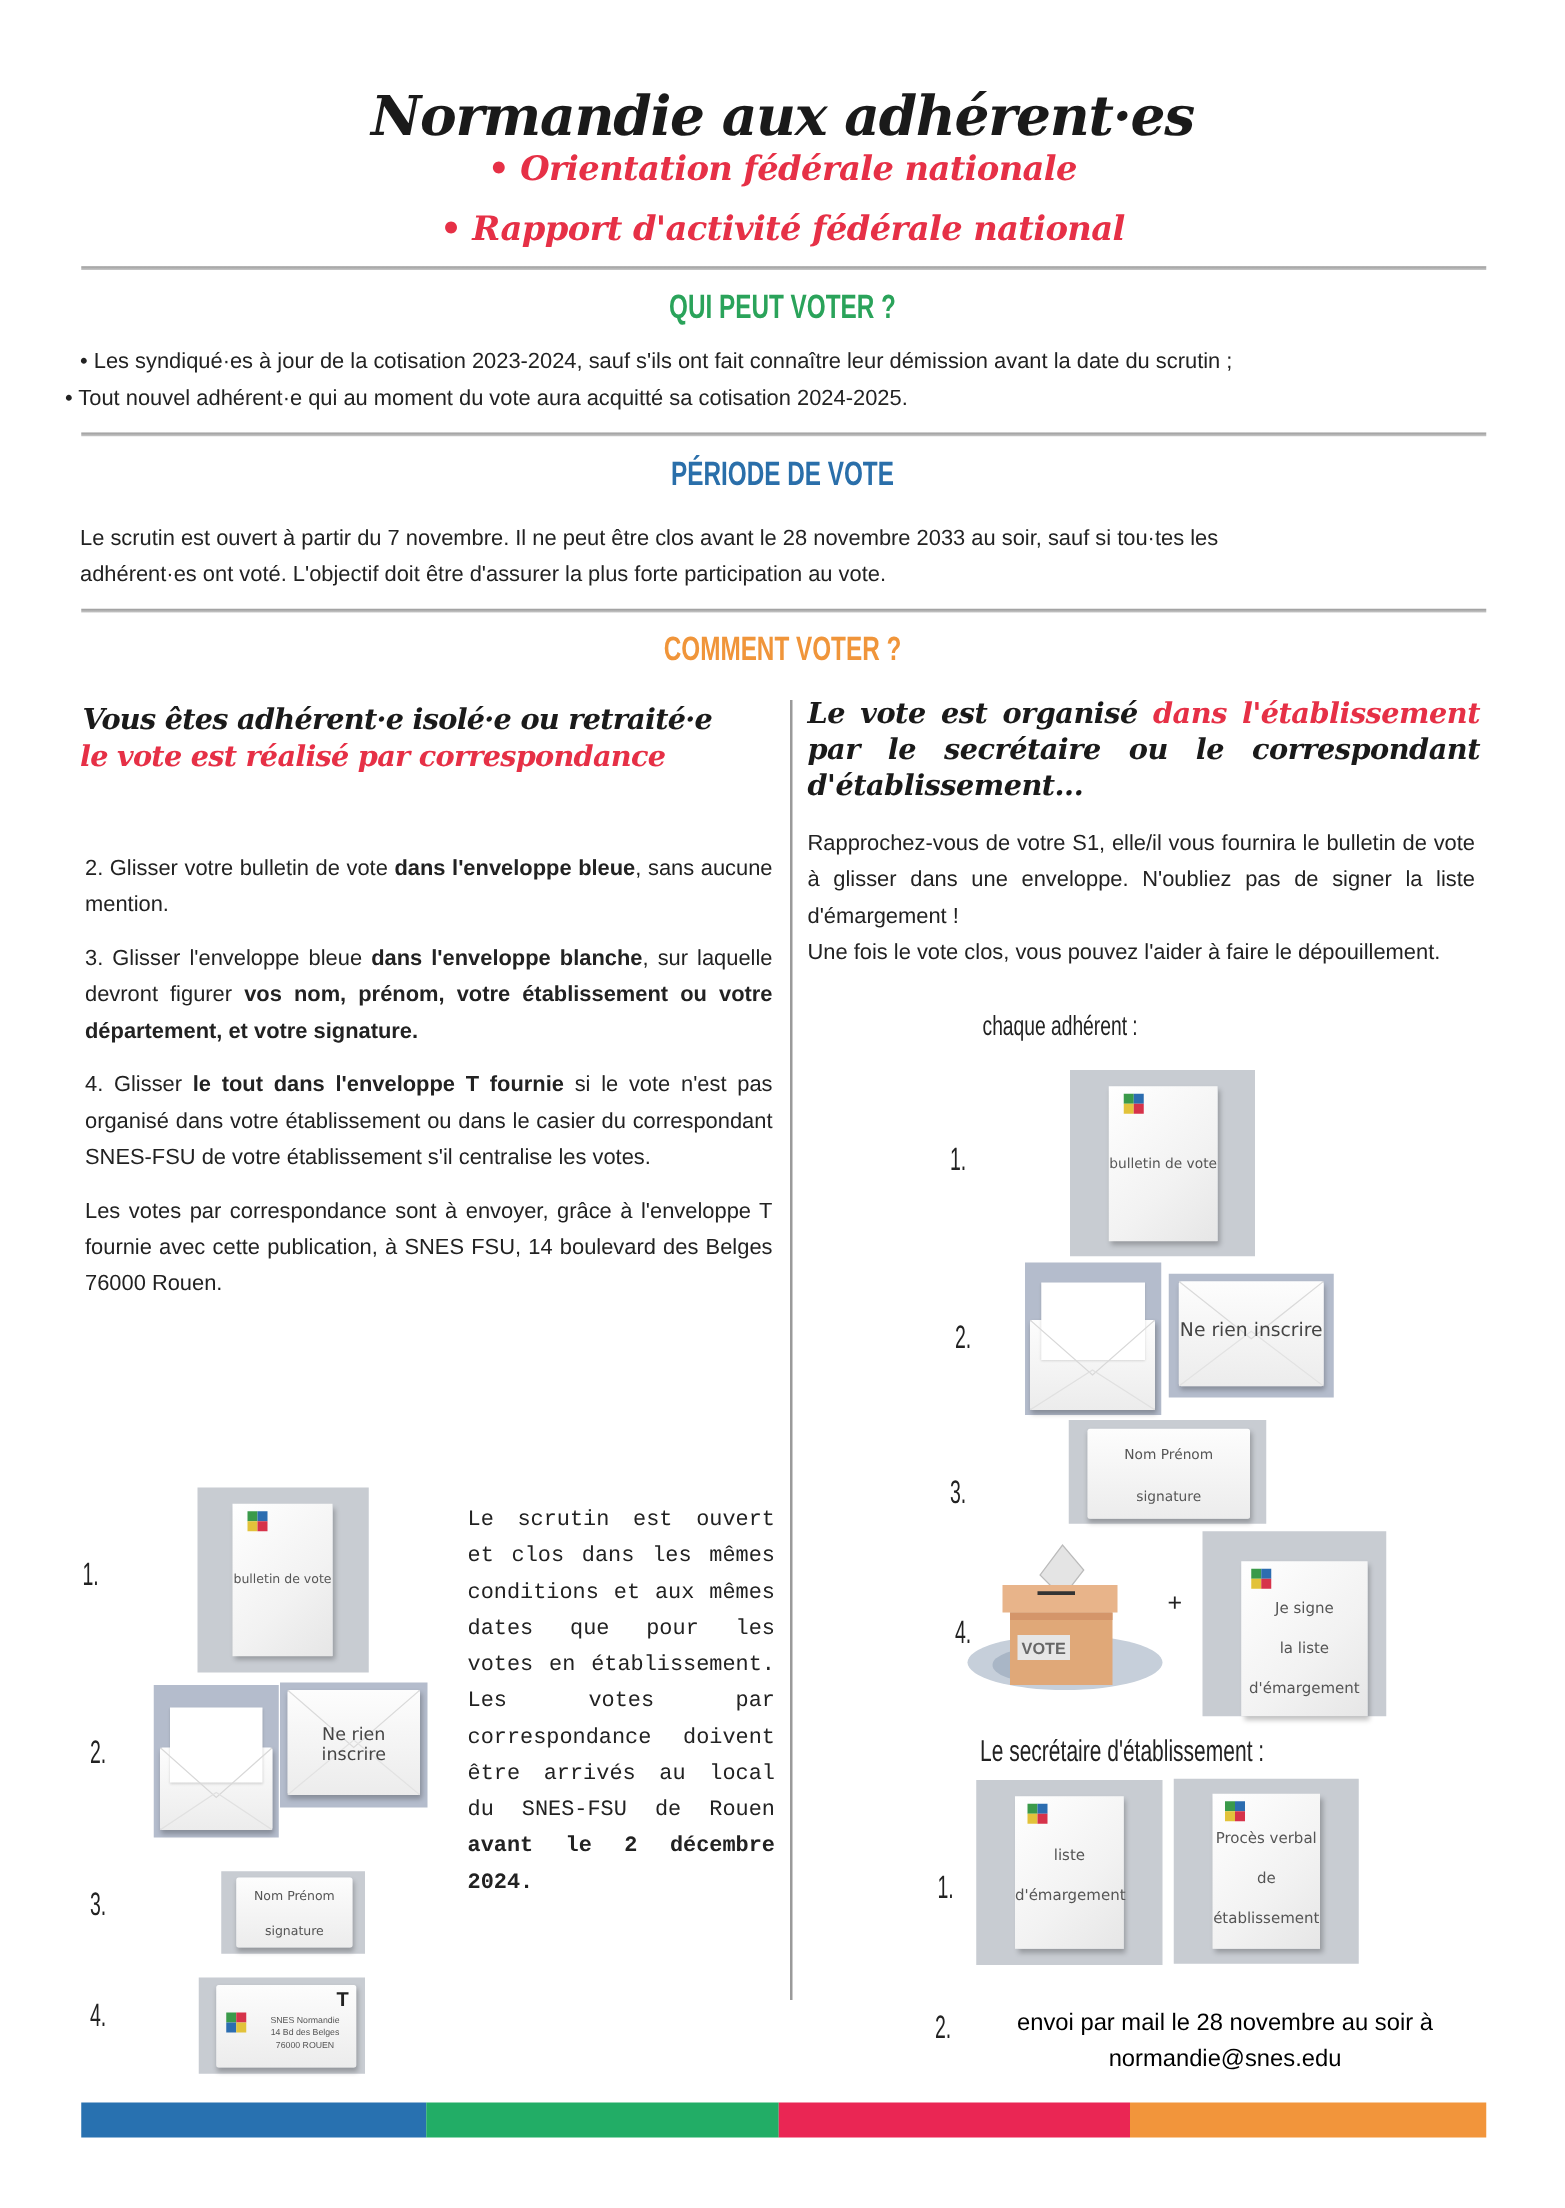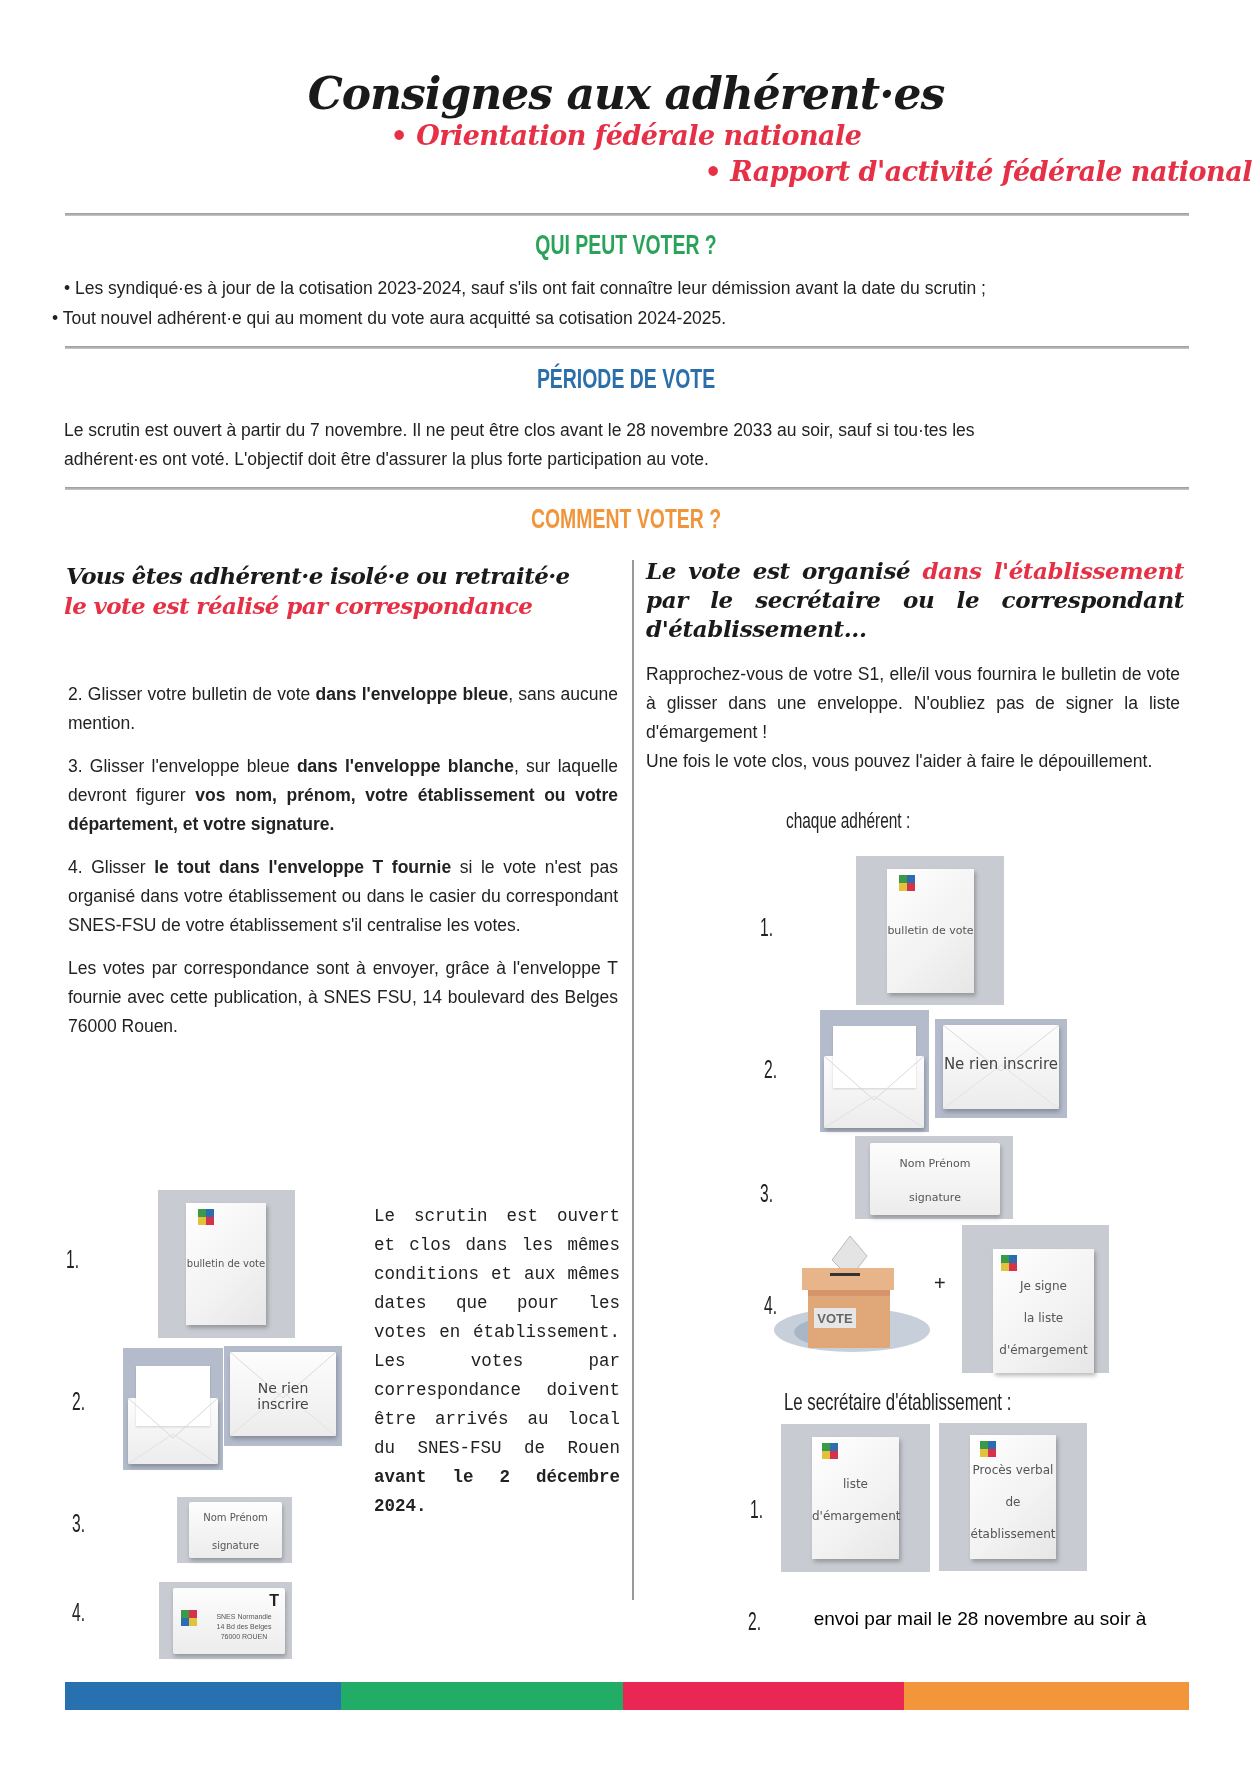--- a/index.html
+++ b/index.html
@@ -20,23 +20,23 @@
   .sheet { background: linear-gradient(135deg, #ffffff 0%, #f2f2f2 60%, #e6e6e6 100%); box-shadow: 2px 3px 4px rgba(0,0,0,0.25); position: absolute; }
   .sheet-label { position: absolute; left: 0; right: 0; text-align: center; font-size: 12px; color: #555; font-family: "DejaVu Sans", sans-serif; }
   .logo { position: absolute; width: 16px; height: 16px; }
   .logo span { position: absolute; width: 8px; height: 8px; }
   .env { position: absolute; background: linear-gradient(#fdfdfd, #ececec); box-shadow: 1px 3px 4px rgba(0,0,0,0.25); border-radius: 2px; }
   .footer-bar { top: 1682px; height: 28px; }
 </style>
 </head>
 <body>
 
-<div class="abs title script">Consignes aux adhérent·es</div>
+<div class="abs title script">Normandie aux adhérent·es</div>
 <div class="abs subtitle script" style="top:120px;">• Orientation fédérale nationale</div>
-<div class="abs subtitle script" style="top:156px;text-align:right;">• Rapport d'activité fédérale national</div>
+<div class="abs subtitle script" style="top:168px;">• Rapport d'activité fédérale national</div>
 <div class="abs hr" style="top:213px;"></div>
 
 <div class="abs section-h" style="top:230px; color:#2aa35a;">QUI PEUT VOTER ?</div>
 <div class="abs body-text" style="left:64px; top:274px; width:1130px;">• Les syndiqué·es à jour de la cotisation 2023-2024, sauf s'ils ont fait connaître leur démission avant la date du scrutin ;</div>
 <div class="abs body-text" style="left:52px; top:304px; width:1130px;">• Tout nouvel adhérent·e qui au moment du vote aura acquitté sa cotisation 2024-2025.</div>
 <div class="abs hr" style="top:346px;"></div>
 
 <div class="abs section-h" style="top:364px; color:#2a6faa;">PÉRIODE DE VOTE</div>
 <div class="abs body-text" style="left:64px; top:416px; width:1130px;">Le scrutin est ouvert à partir du 7 novembre. Il ne peut être clos avant le 28 novembre 2033 au soir, sauf si tou·tes les</div>
 <div class="abs body-text" style="left:64px; top:445px; width:1130px;">adhérent·es ont voté. L'objectif doit être d'assurer la plus forte participation au vote.</div>
@@ -218,18 +218,19 @@
       </div>
     <div class="sheet-label" style="top:28px;">Procès verbal</div>
     <div class="sheet-label" style="top:60px;">de</div>
     <div class="sheet-label" style="top:92px;">établissement</div>
   </div>
 </div>
 
 <div class="abs num" style="left:748px; top:1606px;">2.</div>
 <div class="abs" style="left:780px; top:1604px; width:400px; text-align:center; font-size:19px; line-height:29px; color:#000000;">
   <div>envoi par mail le 28 novembre au soir à</div>
+  <div>normandie@snes.edu</div>
 </div>
 
 <div class="abs footer-bar" style="left:65px; width:276px; background:#2871b0;"></div>
 <div class="abs footer-bar" style="left:341px; width:282px; background:#22ad66;"></div>
 <div class="abs footer-bar" style="left:623px; width:281px; background:#ea2654;"></div>
 <div class="abs footer-bar" style="left:904px; width:285px; background:#f2953b;"></div>
 
 </body></html>

